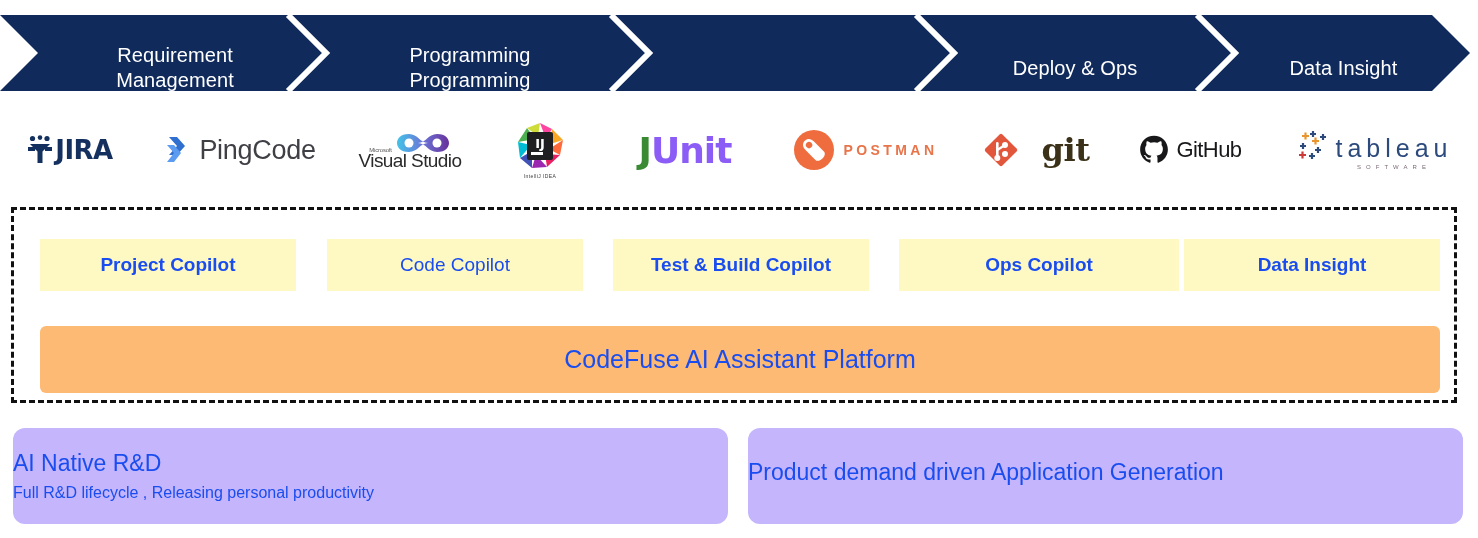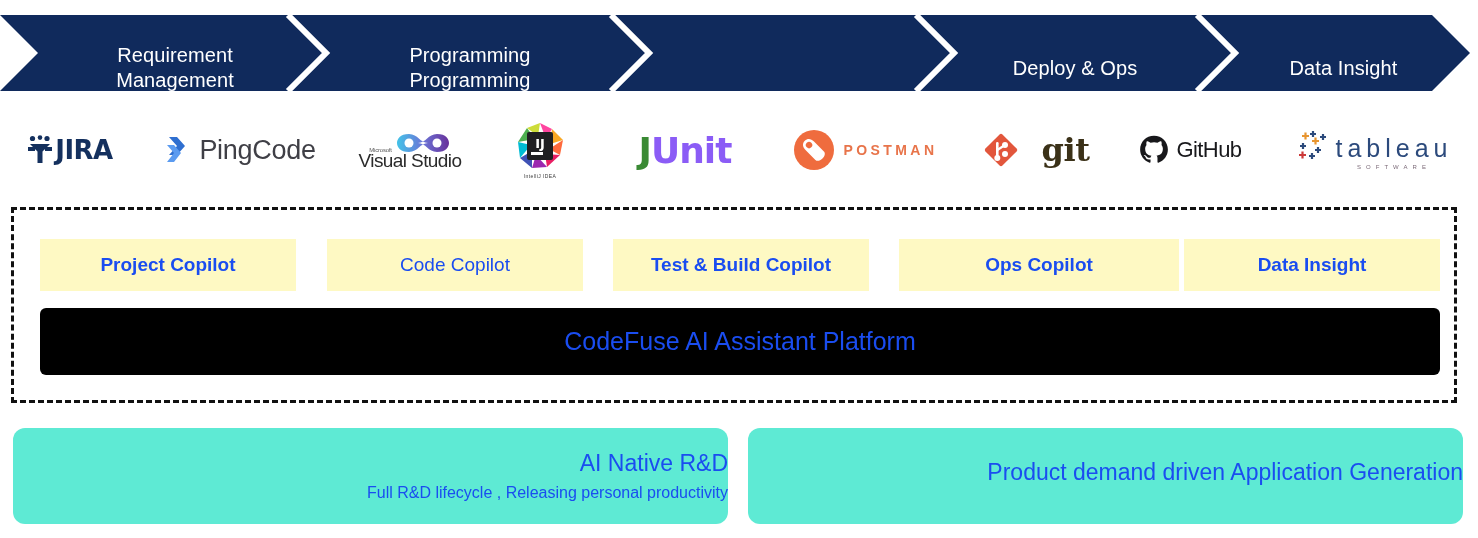--- a/index.html
+++ b/index.html
@@ -73,30 +73,30 @@
     border:3px dashed #111111;box-sizing:border-box;
   }
   #copilot-row{position:absolute;left:26px;top:29px;width:1400px;height:52px;}
   .copilot-box{
     position:absolute;top:0;height:52px;background:#fef9c3;
     display:flex;align-items:center;justify-content:center;
     color:#1a4df0;font-size:19px;box-sizing:border-box;
   }
   .copilot-box.bold{font-weight:700;}
   #platform-bar{
-    position:absolute;left:26px;top:98px;width:1400px;height:67px;
-    background:#000000;border-radius:6px;
+    position:absolute;left:26px;top:116px;width:1400px;height:67px;
+    background:#fdba74;border-radius:6px;
     display:flex;align-items:center;justify-content:center;
     color:#1a4df0;font-size:25px;font-weight:400;
   }
 
   
   .outcome-card{
-    position:absolute;top:428px;height:96px;background:#5eead4;border-radius:12px;
-    display:flex;flex-direction:column;align-items:flex-end;justify-content:center;
+    position:absolute;top:428px;height:96px;background:#c4b5fd;border-radius:12px;
+    display:flex;flex-direction:column;align-items:flex-start;justify-content:center;
     color:#1a4df0;box-sizing:border-box;
   }
   .outcome-title{font-size:23px;font-weight:400;margin-bottom:7px;}
   .outcome-sub{font-size:16px;font-weight:400;}
 </style>
 </head>
 <body>
 
 <div id="stage-banner">
   <svg width="1478" height="76" viewBox="0 0 1478 76">

